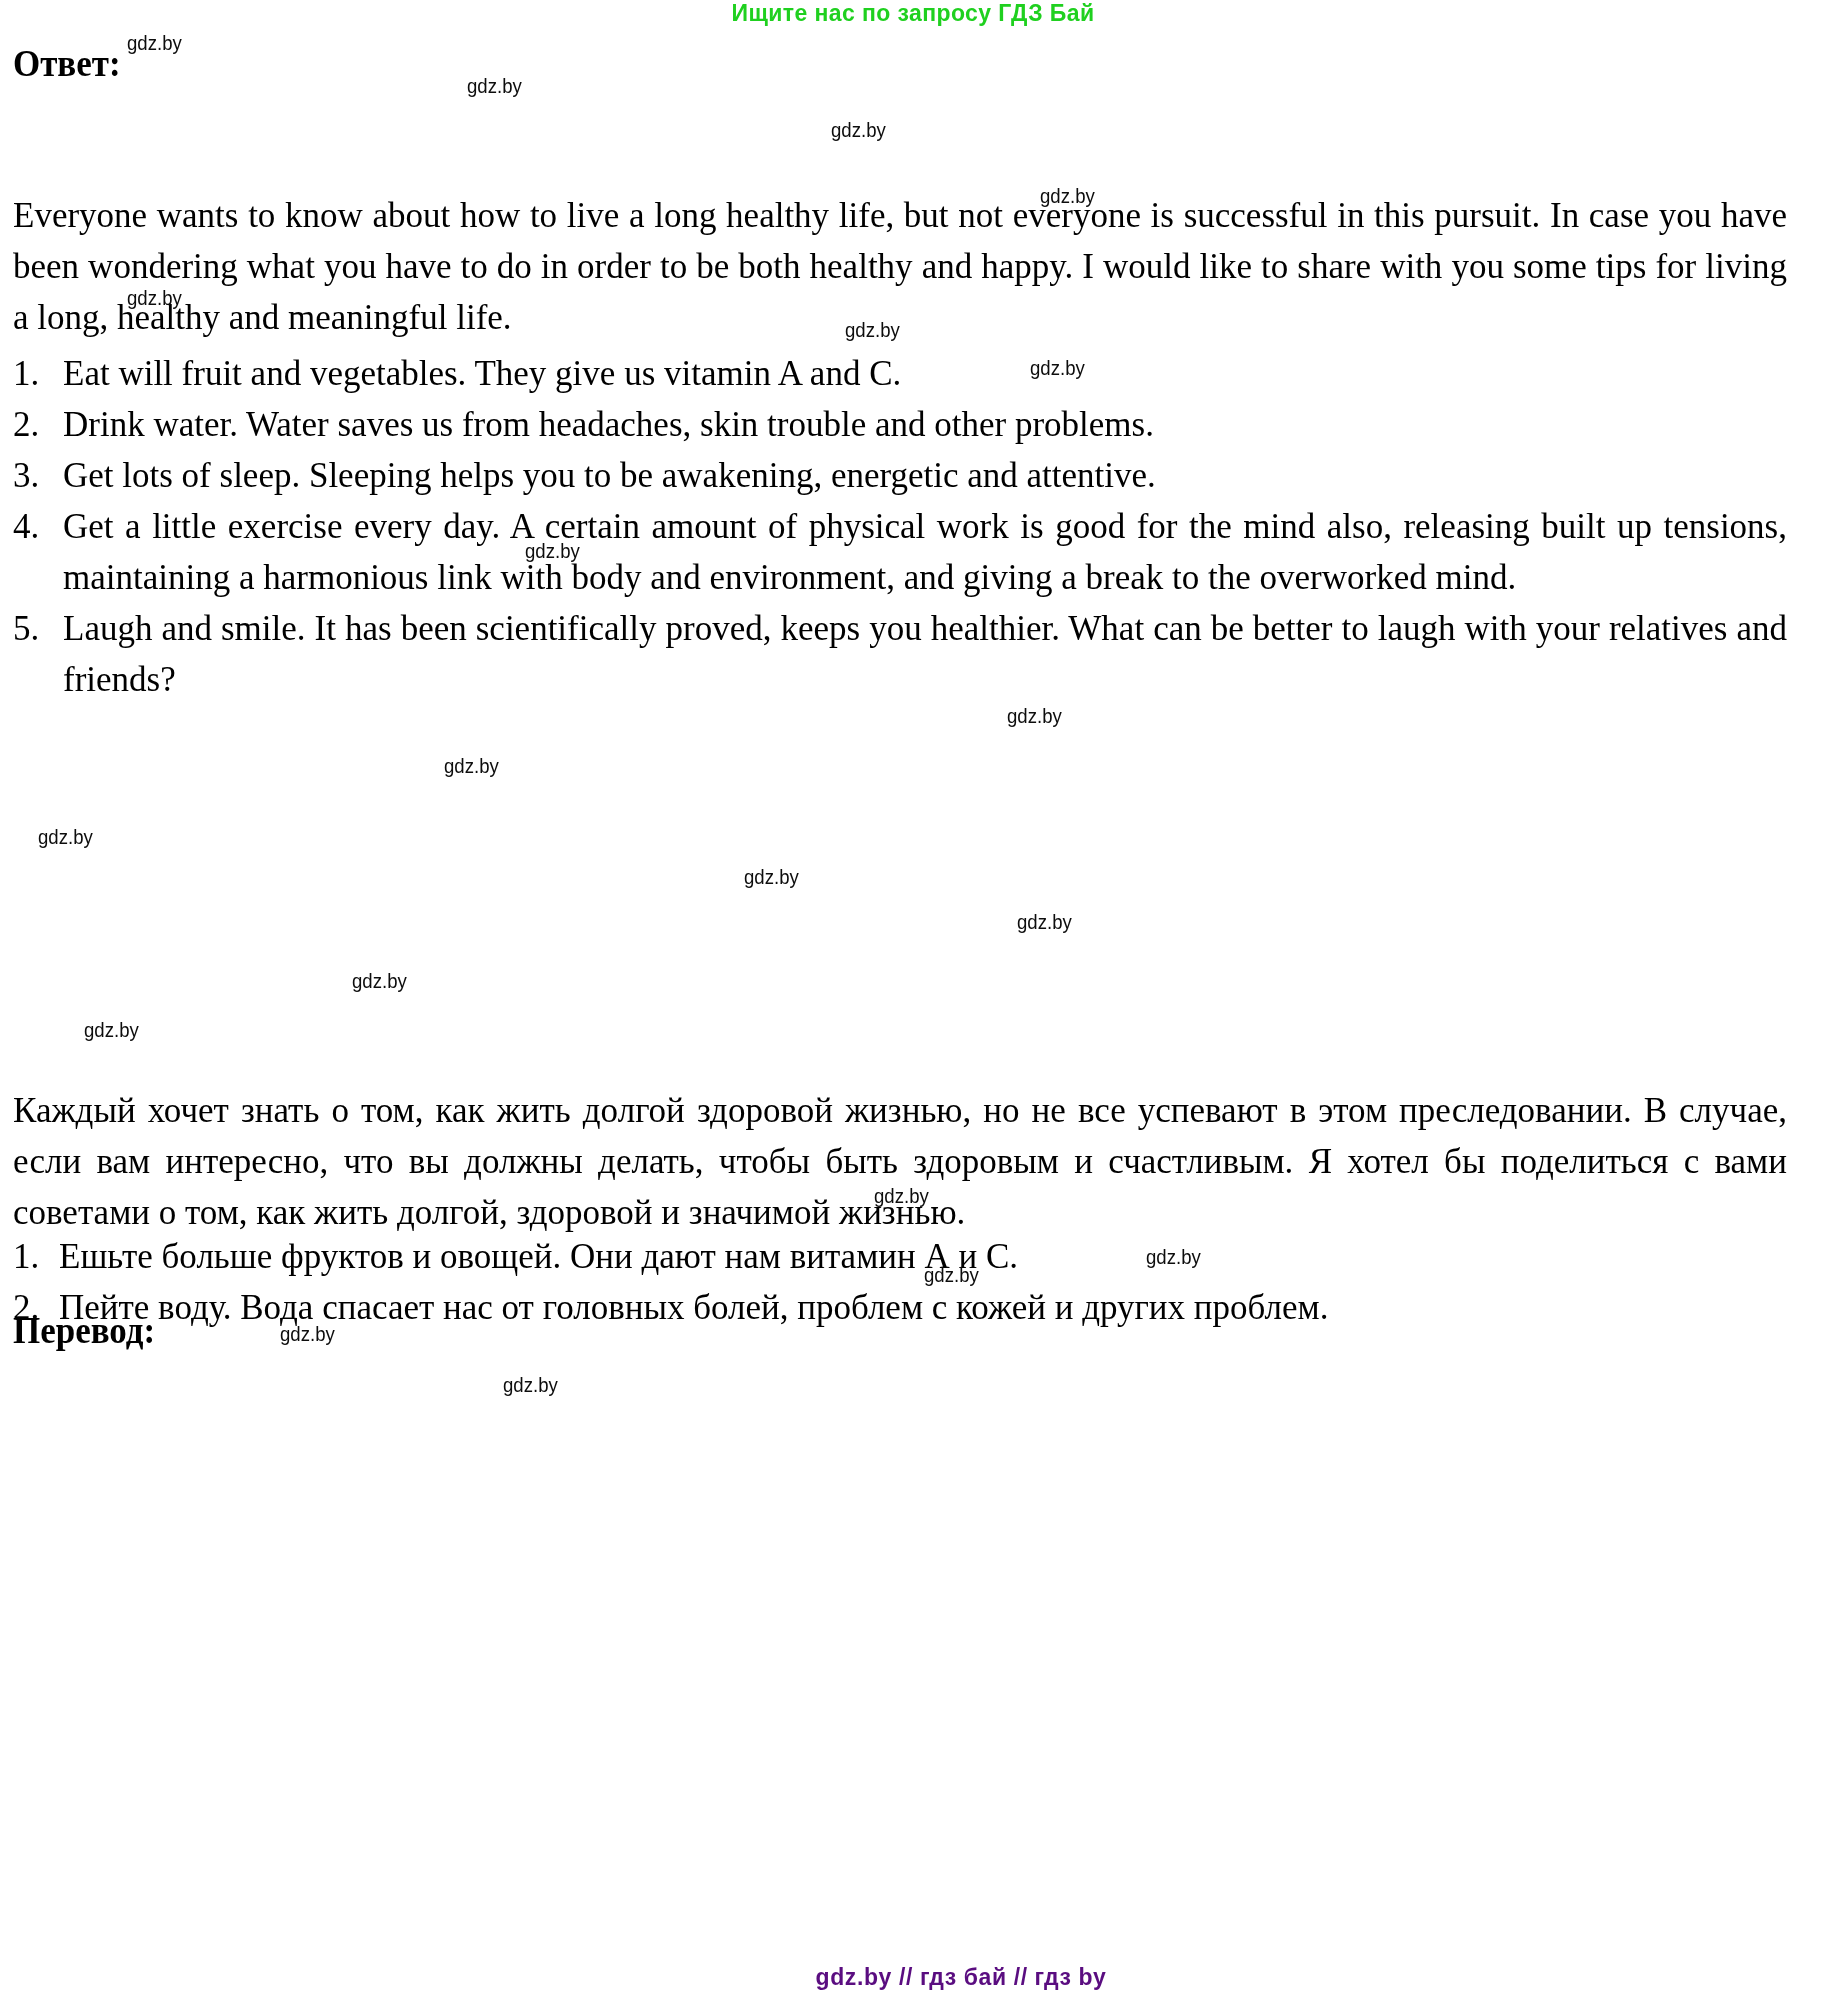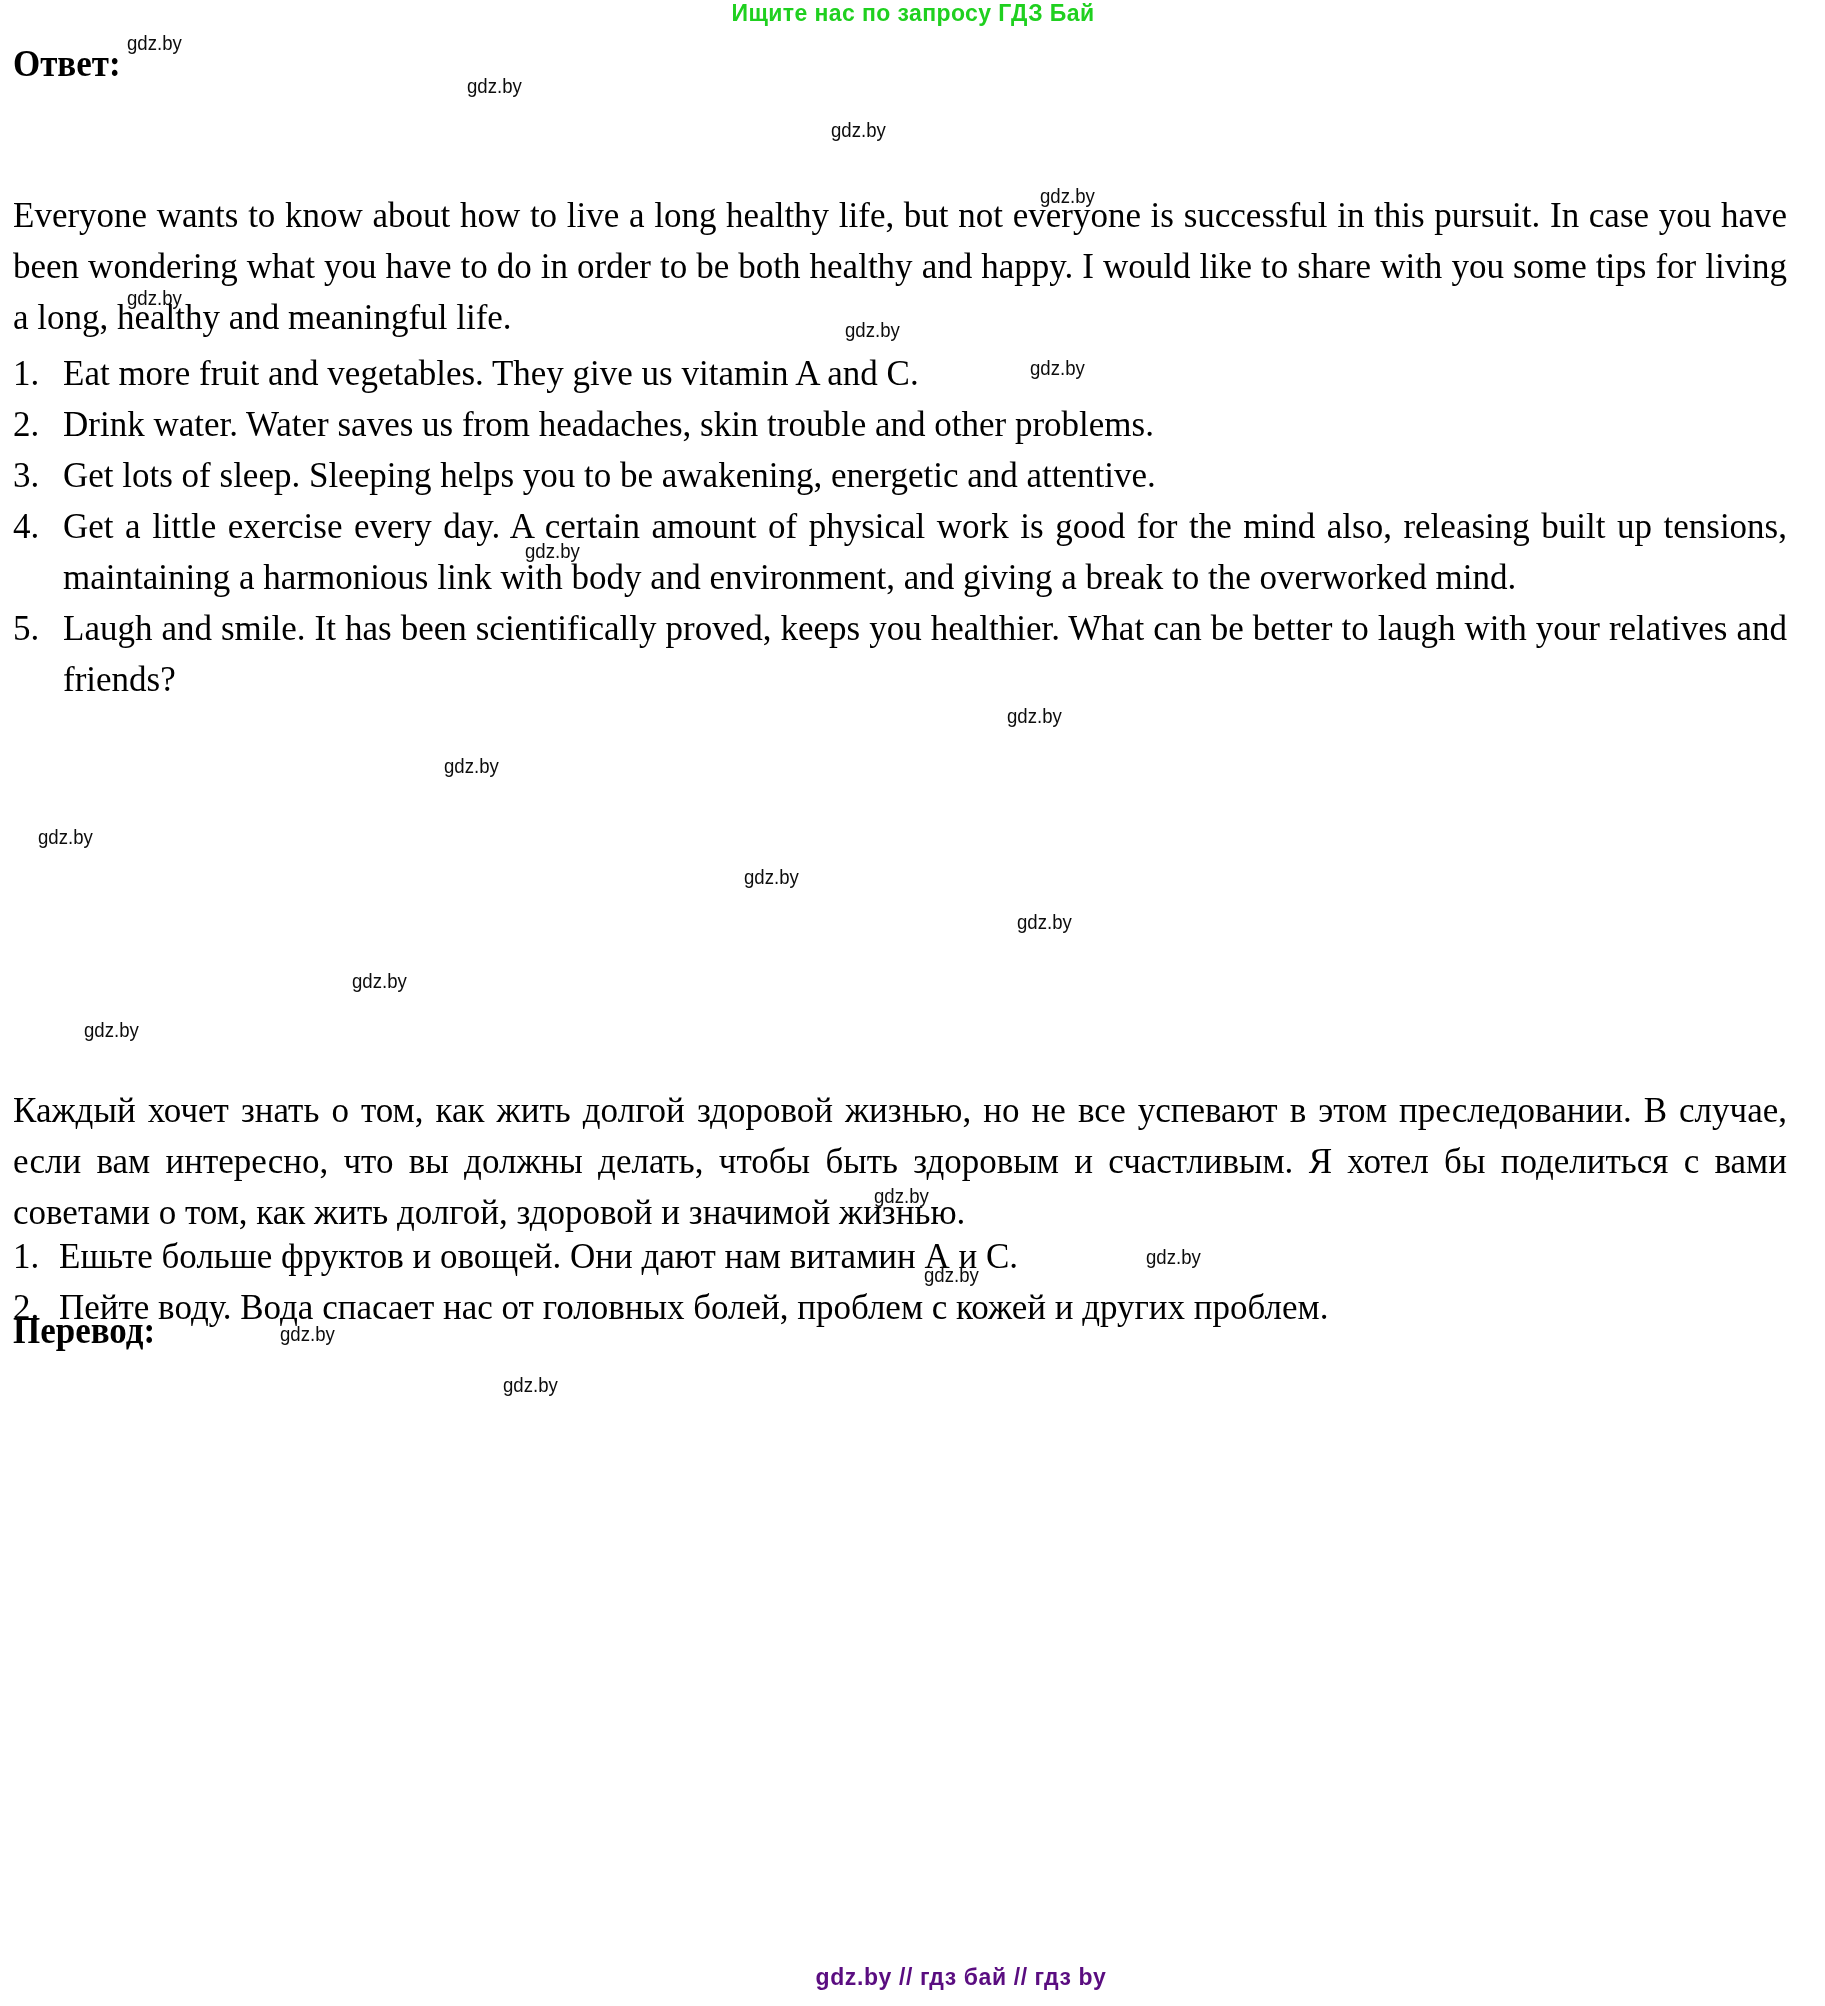--- a/index.html
+++ b/index.html
@@ -163,21 +163,21 @@
 
   <div class="promo-header" style="color: rgb(31, 208, 31);">Ищите нас по запросу ГДЗ Бай</div>
 
   <div class="heading" id="heading-answer">Ответ:</div>
 
   <div class="para" id="en-intro">Everyone wants to know about how to live a long healthy life, but not everyone is successful in this pursuit. In case you have been wondering what you have to do in order to be both healthy and happy. I would like to share with you some tips for living a long, healthy and meaningful life.</div>
 
   <ol class="num-list" id="en-list">
     <li>
       <span class="marker">1.</span>
-      <span class="body">Eat more fruit and vegetables. They give us vitamin A and C.</span>
+      <span class="body">Eat will fruit and vegetables. They give us vitamin A and C.</span>
     </li>
     <li>
       <span class="marker">2.</span>
       <span class="body">Drink water. Water saves us from headaches, skin trouble and other problems.</span>
     </li>
     <li>
       <span class="marker">3.</span>
       <span class="body">Get lots of sleep. Sleeping helps you to be awakening, energetic and attentive.</span>
     </li>
     <li>

